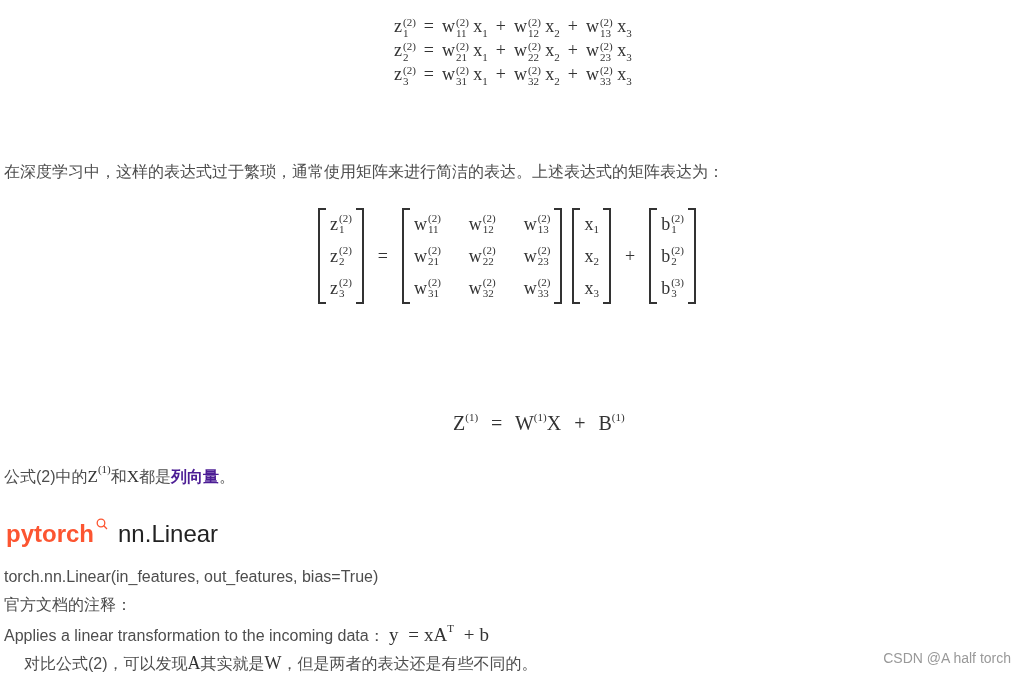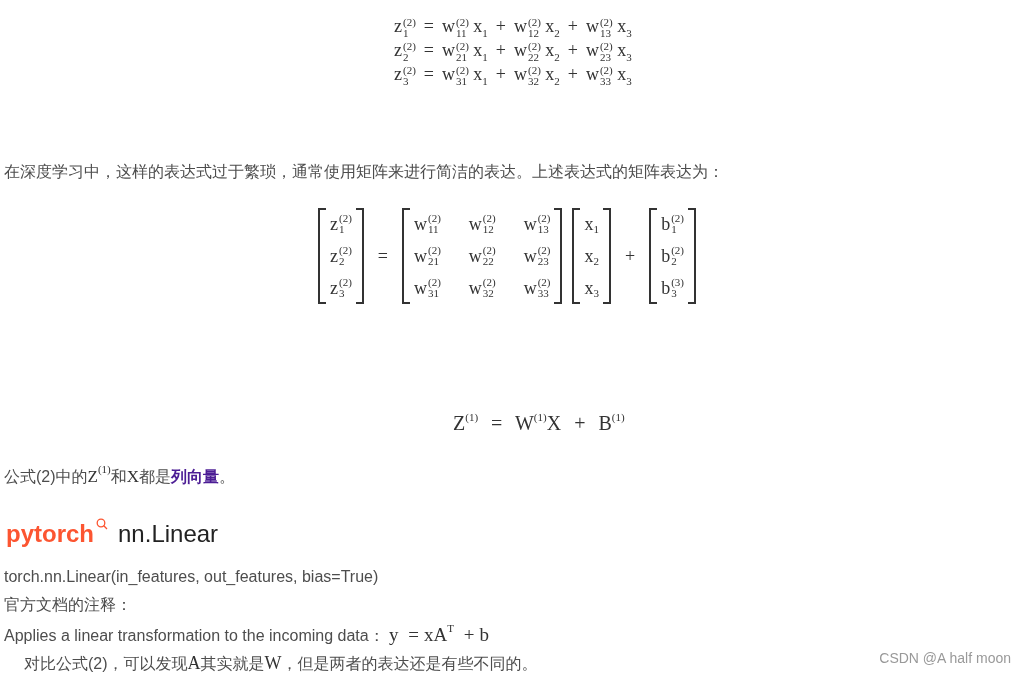--- a/index.html
+++ b/index.html
@@ -184,13 +184,13 @@
     <span>y</span>
     <span class="op" style="margin:0 5px;">=</span><span>xA</span><span class="sup">T</span>
     <span class="op" style="margin:0 5px;">+</span><span>b</span>
   </span>
 </div>
 
 <div class="abs para" style="left:4px; top:651px;margin-left:20px;">
   <span>对比公式(2)，可以发现</span><span class="math" style="font-size:18px;">A</span><span>其实就是</span><span class="math" style="font-size:18px;">W</span><span>，但是两者的表达还是有些不同的。</span>
 </div>
 
-<div class="abs watermark">CSDN @A half moon</div>
+<div class="abs watermark">CSDN @A half torch</div>
 
 </body></html>

